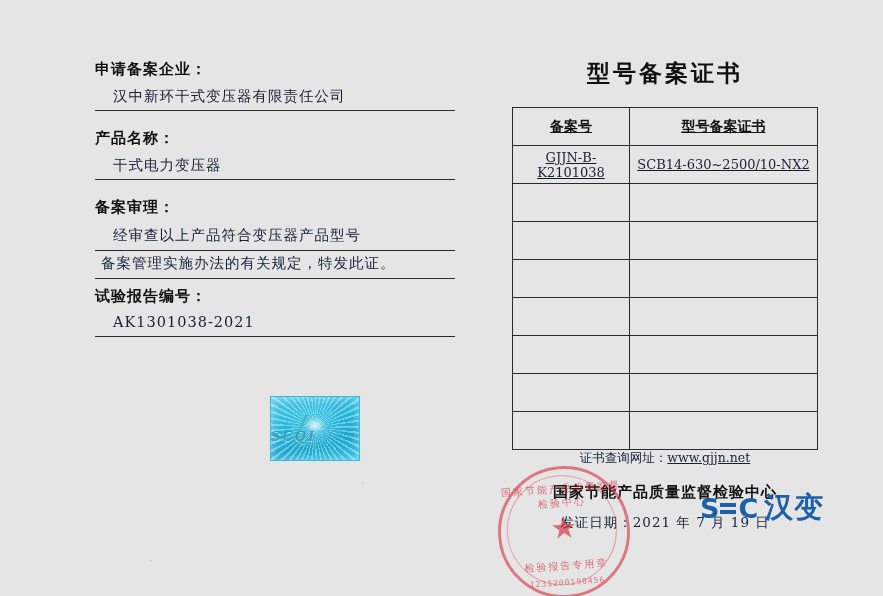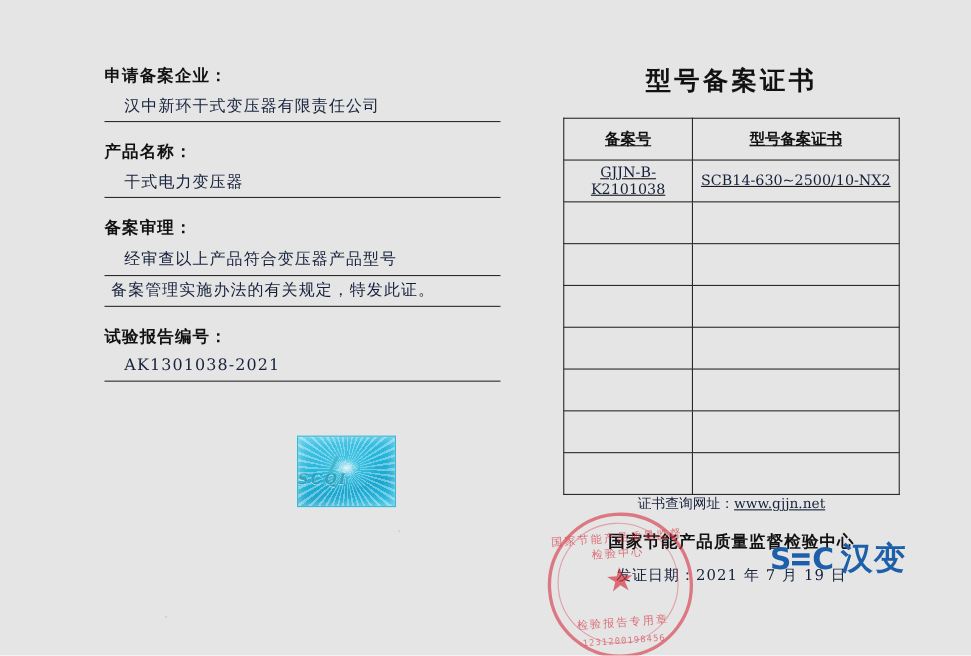--- a/index.html
+++ b/index.html
@@ -42,21 +42,21 @@
     font-size: 14.5px;
     color: #15203a;
     border-bottom: 1px solid #2b2b2b;
     padding: 2px 0 4px 18px;
     margin-bottom: 18px;
     min-height: 18px;
     letter-spacing: 1px;
     font-family: "DejaVu Serif", serif;
   }
   .multi-line {
-    margin-bottom: 18px;
+    margin-bottom: 8px;
   }
   .multi-line .line {
     font-size: 14.5px;
     color: #15203a;
     border-bottom: 1px solid #2b2b2b;
     padding: 3px 0 5px 18px;
     letter-spacing: 1px;
     font-family: "DejaVu Serif", serif;
   }
   .multi-line .line.second {

